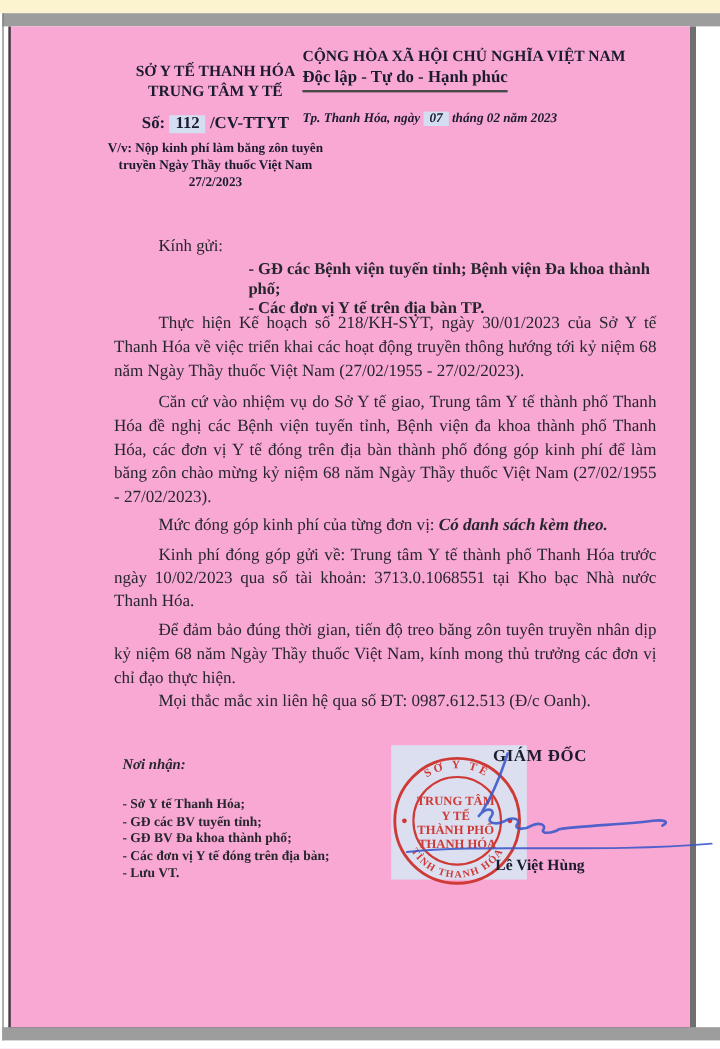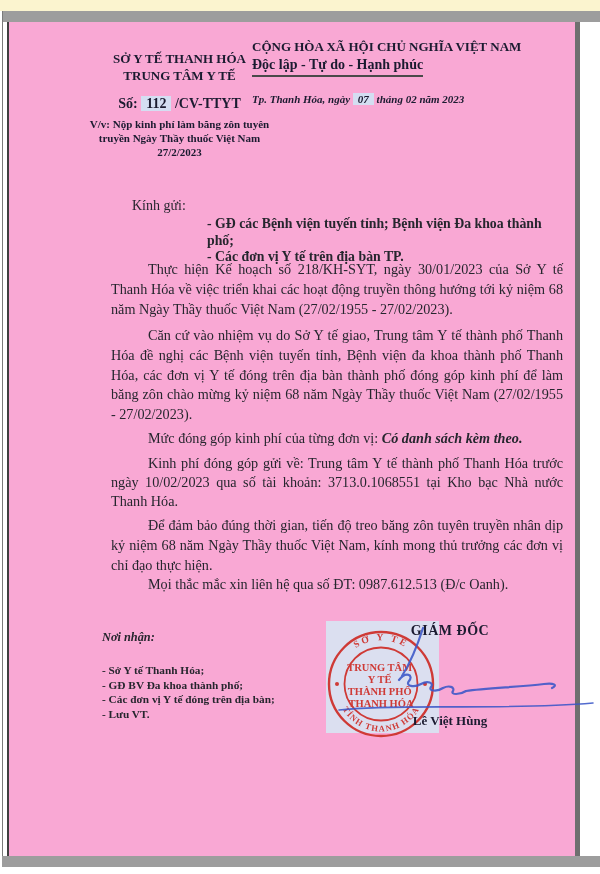--- a/index.html
+++ b/index.html
@@ -24,21 +24,21 @@
   .hl-num{background:#d4def2;padding:0 5px;}
   .subject{margin-top:5px;font-size:11px;font-weight:bold;line-height:14px;color:#1b1b30;padding:0 6px;}
   .hdr-right{position:absolute;left:243px;top:16px;width:322px;}
   .hdr-right .r1{font-size:13px;font-weight:bold;color:#1b1b30;line-height:17px;}
   .hdr-right .r2{font-size:14px;font-weight:bold;color:#1b1b30;margin-top:2px;}
   .date-line{margin-top:16px;font-size:11px;font-weight:bold;font-style:italic;color:#1b1b30;}
   
   .content{position:absolute;left:86px;top:0;width:452px;}
   .kg-label{position:absolute;left:37px;top:176px;font-size:14px;}
   .kg-items{position:absolute;left:112px;top:194px;font-size:13.8px;font-weight:bold;line-height:16.5px;}
-  .para{position:absolute;left:16px;width:452px;text-align:justify;text-indent:37px;
+  .para{position:absolute;left:0;width:452px;text-align:justify;text-indent:37px;
         font-size:14.2px;line-height:19.8px;}
   .p1{top:238px;}
   .p2{top:304px;}
   .p3{top:407px;}
   .p4{top:432px;line-height:19px;}
   .p5{top:494px;}
   .p6{top:553px;}
   .bi{font-weight:bold;font-style:italic;}
   .b{font-weight:normal;}
   
@@ -103,20 +103,21 @@
       <span class="b">3713.0.1068551</span>
       <span> tại Kho bạc Nhà nước Thanh Hóa.</span>
     </div>
     <div class="para p5">Để đảm bảo đúng thời gian, tiến độ treo băng zôn tuyên truyền nhân dịp kỷ niệm 68 năm Ngày Thầy thuốc Việt Nam, kính mong thủ trưởng các đơn vị chỉ đạo thực hiện.</div>
     <div class="para p6">Mọi thắc mắc xin liên hệ qua số ĐT: 0987.612.513 (Đ/c Oanh).</div>
   </div>
 
   <div class="noi-nhan">
     <div class="nn-label">Nơi nhận:</div>
     <div class="nn-item">- Sở Y tế Thanh Hóa;</div>
+    <div class="nn-item">- GĐ các BV tuyến tỉnh;</div>
     <div class="nn-item">- GĐ BV Đa khoa thành phố;</div>
     <div class="nn-item">- Các đơn vị Y tế đóng trên địa bàn;</div>
     <div class="nn-item">- Lưu VT.</div>
   </div>
 
   <div class="stamp-bg"></div>
   <div class="signer-title">GIÁM ĐỐC</div>
 
   <svg class="stamp-svg" width="130" height="130" viewBox="0 0 130 130">
     <defs>

